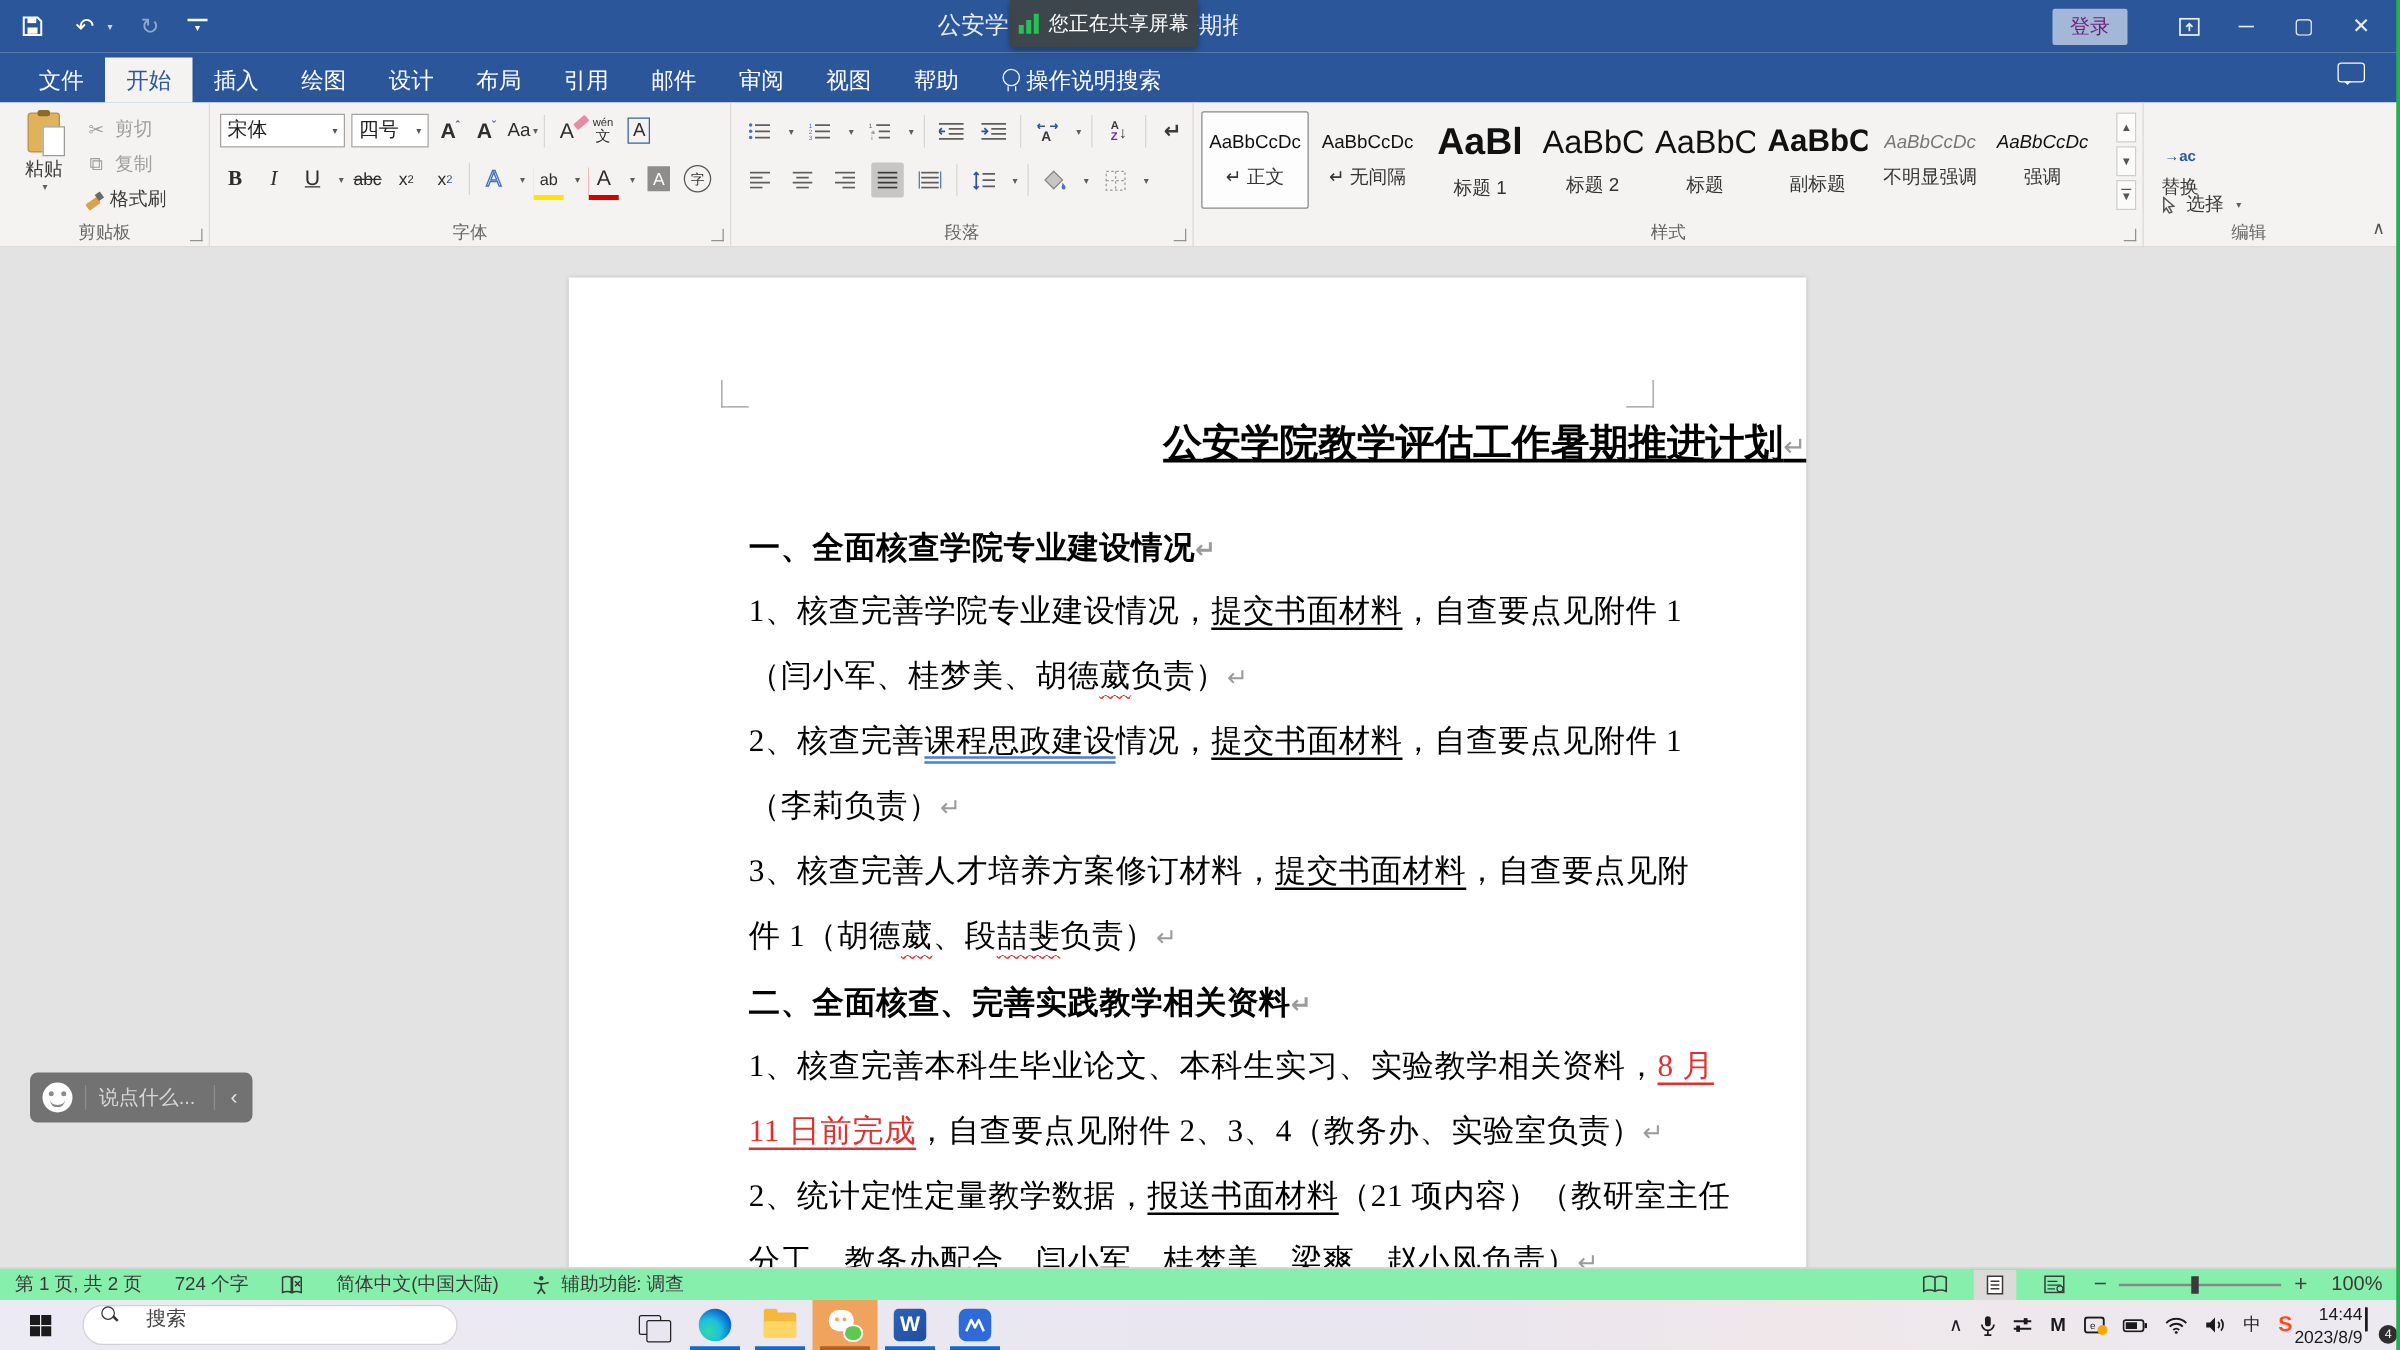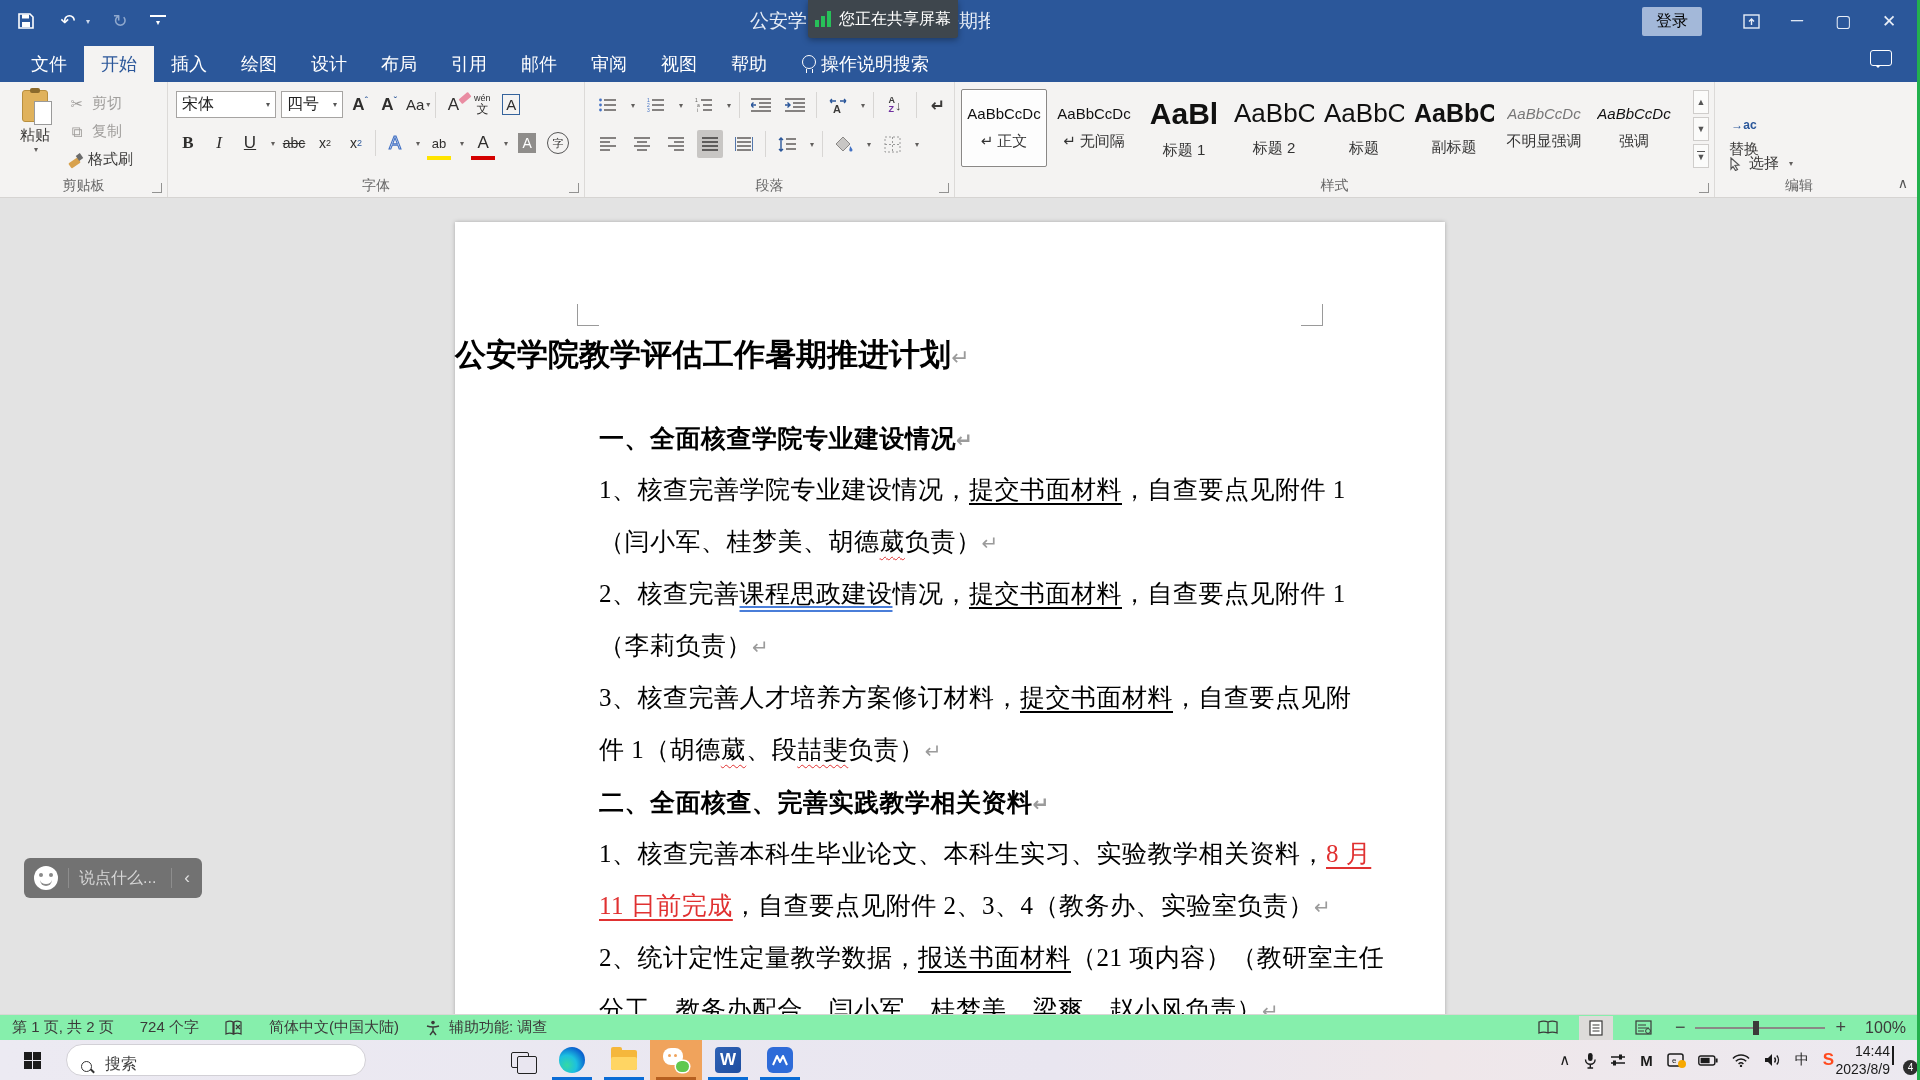--- a/index.html
+++ b/index.html
@@ -12,21 +12,21 @@
   .qat-btn { width:24px; height:24px; display:flex; align-items:center; justify-content:center; color:#fff; font-size:18px; }
   .qat-btn.disabled { color:#8fa8cd; }
   .qat-caret { font-size:8px; color:#cdd9ec; margin-left:-12px; }
   .qat-more { width:16px; height:12px; border-top:2px solid #fff; display:flex; align-items:flex-end; justify-content:center; color:#fff; font-size:8px; }
   .win-title { position:absolute; left:750px; top:0; width:240px; height:42px; line-height:42px; font-size:19px; color:#e8eef7; white-space:nowrap; overflow:hidden; }
   .share-tip { position:absolute; left:808px; top:0; width:150px; height:38px; background:#3e464d; border-radius:0 0 3px 3px; display:flex; align-items:center; justify-content:center; gap:8px; color:#fff; font-size:16px; box-shadow:0 2px 6px rgba(0,0,0,.35); z-index:40; }
   .share-bars { display:flex; align-items:flex-end; gap:2px; height:16px; }
   .share-bars i { display:block; width:4px; background:#27c059; }
   .share-bars i:nth-child(1){height:7px;} .share-bars i:nth-child(2){height:11px;} .share-bars i:nth-child(3){height:16px;}
   .titlebar-right { position:absolute; right:8px; top:0; height:42px; display:flex; align-items:center; }
-  .signin-btn { background:#a3b8d9; color:#000000; font-size:16px; padding:4px 14px; border-radius:2px; margin-right:26px; }
+  .signin-btn { background:#a3b8d9; color:#701a75; font-size:16px; padding:4px 14px; border-radius:2px; margin-right:26px; }
   .tb-ctl { width:46px; height:42px; display:flex; align-items:center; justify-content:center; color:#e8eef7; font-size:17px; }
 
   
   .tabrow { position:absolute; left:0; top:42px; width:1920px; height:40px; background:#2b579a; display:flex; align-items:flex-end; padding-left:14px; }
   .tab { height:36px; padding:0 17px; display:flex; align-items:center; gap:6px; color:#fff; font-size:18px; cursor:default; }
   .tab.active { background:#f4f3f2; color:#2b579a;text-align:right; }
   .bulb { width:14px; height:18px; display:inline-block; position:relative; }
   .bulb::before { content:""; position:absolute; left:1px; top:0; width:12px; height:12px; border:1.6px solid #fff; border-radius:50%; }
   .bulb::after { content:""; position:absolute; left:4.5px; bottom:0; width:5px; height:4px; border-left:1.6px solid #fff; border-right:1.6px solid #fff; }
   .comments-top { position:absolute; right:26px; top:50px; width:24px; height:20px; }
@@ -118,21 +118,21 @@
   .wm-logo { position:absolute; right:22px; top:6px; width:46px; height:32px; opacity:.45; }
   .wm-logo i { position:absolute; width:22px; height:22px; background:#4a5056; transform:rotate(45deg); border-radius:4px; top:5px; }
   .wm-logo i:first-child { left:2px; } .wm-logo i:last-child { left:18px; background:#3c4248; }
 
   
   .docarea { position:absolute; left:0; top:198px; width:1920px; height:816px; background:#e3e3e3; overflow:hidden; }
   .page { position:absolute; left:455px; top:24px; width:990px; height:1290px; background:#fff; box-shadow:0 0 4px rgba(0,0,0,.25); }
   .crop { position:absolute; width:22px; height:22px; border-color:#9a9a9a; }
   .crop.l { left:122px; top:82px; border-left:1.6px solid #9a9a9a; border-bottom:1.6px solid #9a9a9a; }
   .crop.r { left:846px; top:82px; border-right:1.6px solid #9a9a9a; border-bottom:1.6px solid #9a9a9a; }
-  .doc-title { position:absolute; left:0; top:112px; width:100%; text-align:left; font-size:31px; font-weight:700; color:#000; white-space:nowrap; }
+  .doc-title { position:absolute; left:0; top:112px; width:100%; text-align:right; font-size:31px; font-weight:700; color:#000; white-space:nowrap;text-decoration:underline; }
   .doc-body { position:absolute; left:144px; top:190px; width:760px; }
   .doc-line { height:52px; line-height:52px; font-size:25px; font-family:"Liberation Serif","DejaVu Serif",serif; color:#000; white-space:nowrap; letter-spacing:.5px; }
   .doc-line.h { font-family:"Liberation Sans","DejaVu Sans",sans-serif; font-weight:700; font-size:25px; }
   .run-u { text-decoration:underline; text-underline-offset:5px; text-decoration-thickness:1.6px; }
   .run-r { color:#e03131; text-decoration:underline; text-underline-offset:5px; text-decoration-thickness:1.6px; }
   .run-w { text-decoration:underline wavy #e03131; text-underline-offset:6px; text-decoration-thickness:1.4px; }
   .run-g { text-decoration:underline double #4a7ed9; text-underline-offset:4px; }
   .run-m { color:#9b9b9b; font-size:20px; font-family:"DejaVu Sans",sans-serif; }
   .t-mark { color:#9b9b9b; font-size:22px; font-weight:400; font-family:"DejaVu Sans",sans-serif; }
 
@@ -155,21 +155,21 @@
   .zoom-slider { display:flex; align-items:center; gap:10px; color:#444; }
   .zs-track { position:relative; width:130px; height:2px; background:#8a8886; }
   .zs-handle { position:absolute; left:58px; top:-6px; width:6px; height:14px; background:#3b3a39; }
   .zoom-pct { font-size:16px; min-width:46px; text-align:right; }
 
   
   .taskbar { position:absolute; left:0; top:1040px; width:1920px; height:40px; background:linear-gradient(90deg,#eceaf2 0%,#e9e6f0 55%,#efe7ea 75%,#ece9f0 100%); display:flex; align-items:center; }
   .start { width:40px; height:40px; display:flex; align-items:center; justify-content:center; margin-left:12px; }
   .win-logo { width:17px; height:17px; display:grid; grid-template-columns:8px 8px; grid-template-rows:8px 8px; gap:1px; }
   .win-logo i { background:#1b1b1b; }
-  .search-pill { width:300px; height:32px; background:#fff; border:1px solid #d2d0d6; border-radius:17px; display:flex; align-items:flex-end; gap:10px; margin-left:14px; padding-left:14px; color:#444; font-size:16px; }
+  .search-pill { width:300px; height:32px; background:#fff; border:1px solid #d2d0d6; border-radius:17px; display:flex; align-items:flex-start; gap:22px; margin-left:14px; padding-left:14px; color:#444; font-size:16px; }
   .mag { width:14px; height:14px; position:relative; }
   .mag::before { content:""; position:absolute; left:0; top:0; width:9px; height:9px; border:1.8px solid #333; border-radius:50%; }
   .mag::after { content:""; position:absolute; left:9px; top:9px; width:5px; height:1.8px; background:#333; transform:rotate(45deg); }
   .tb-apps { display:flex; align-items:center; height:40px; margin-left:128px; }
   .tb-app { width:52px; height:40px; display:flex; align-items:center; justify-content:center; position:relative; }
   .tb-app .indicator { position:absolute; left:6px; bottom:0; width:40px; height:3px; background:#0a6cd6; }
   .tb-app.wechat-cell { background:#f0a35c; }
   .tb-app.wechat-cell .indicator { background:#b65f1f; }
   .taskview-ico { width:18px; height:16px; border:1.8px solid #222; border-radius:2px; position:relative; background:transparent; }
   .taskview-ico::after { content:""; position:absolute; left:5px; top:3px; width:18px; height:16px; border:1.8px solid #222; border-radius:2px; background:#e9e6f0; }

